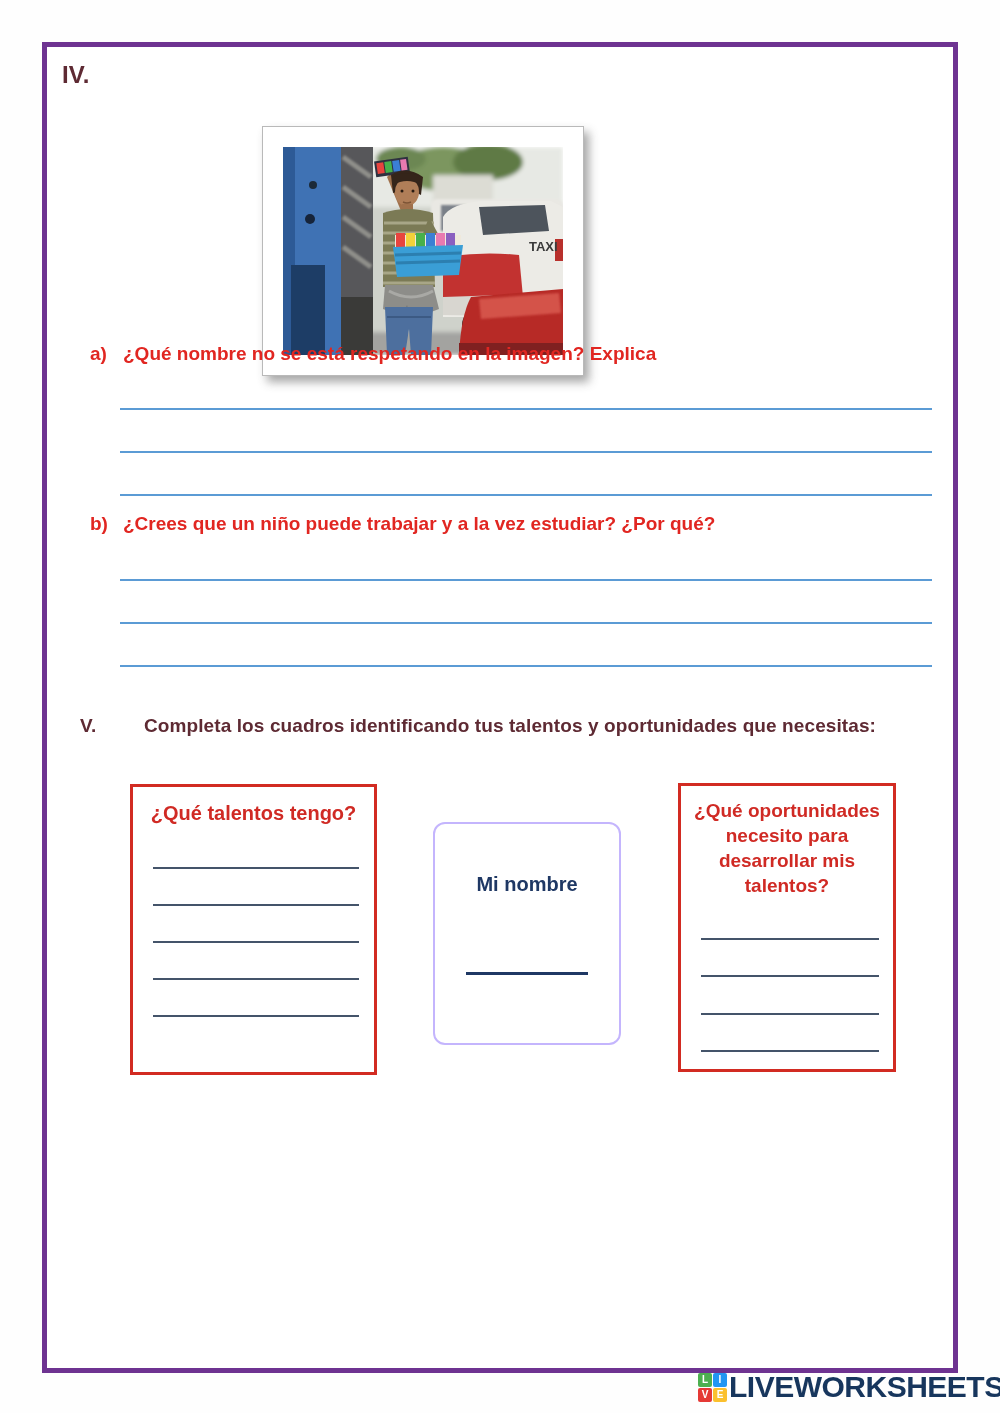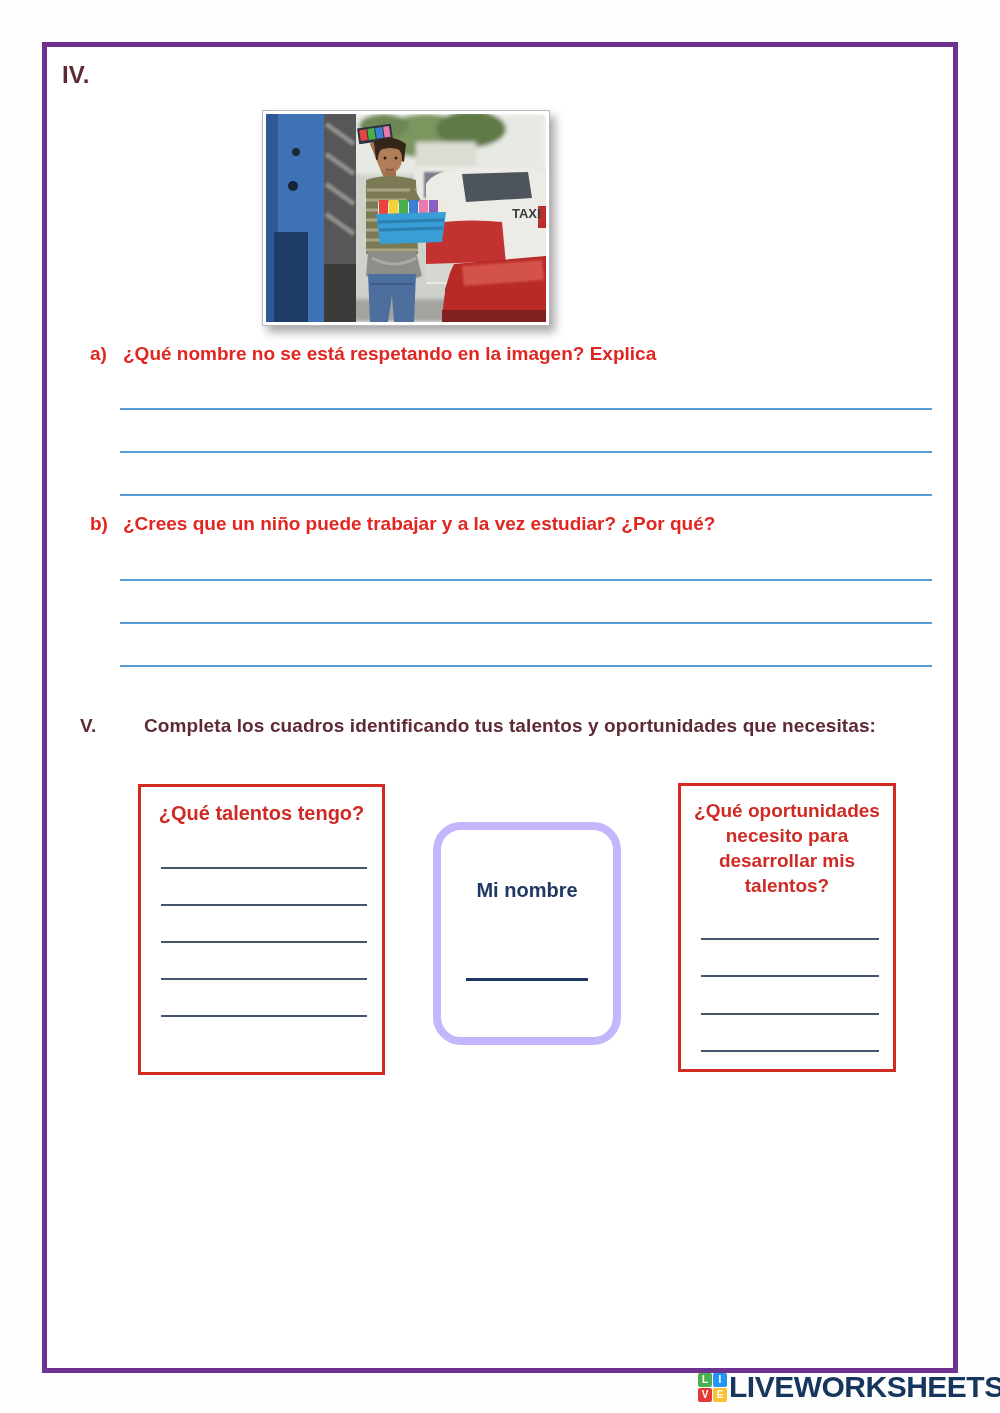--- a/index.html
+++ b/index.html
@@ -24,22 +24,22 @@
     color: #5e2a33; font-weight: bold; font-size: 24px;
     letter-spacing: 0.1px;
   }
   .heading .num { width: 64px; flex: 0 0 auto; }
   .heading-iv { left: 62px; top: 61px; }
   .heading-v  { left: 80px; top: 715px; font-size: 19px; }
   .heading-v .num { width: 64px; }
 
   
   .photo-frame {
-    position: absolute; left: 262px; top: 110px;
-    background: #ffffff; padding: 3px;
+    position: absolute; left: 262px; top: 126px;
+    background: #ffffff; padding: 20px;
     border: 1px solid #b9b9b9;
     box-shadow: 5px 6px 9px rgba(60,60,60,0.45);
   }
   .photo-frame svg { display: block; }
 
   
   .question {
     position: absolute; display: flex;
     color: #e12621; font-weight: bold; font-size: 19px;
   }
@@ -50,36 +50,36 @@
   
   .answer-line {
     position: absolute; left: 120px; width: 812px; height: 0;
     border-top: 2px solid #5b9bd5;
   }
 
   
   .box {
     position: absolute; border: 3px solid #d22b22; background: #fff;
   }
-  .box-talents { left: 138px; top: 784px; width: 247px; height: 291px; }
+  .box-talents { left: 130px; top: 784px; width: 247px; height: 291px; }
   .box-opps    { left: 678px; top: 783px; width: 218px; height: 289px; }
   .box-title {
     color: #d02a24; font-weight: bold; font-size: 20px;
     text-align: center; padding: 14px 10px 0 10px; line-height: 25px;
   }
   .box-opps .box-title { font-size: 19px; padding-top: 12px; }
   .box-line {
     position: absolute; height: 0; border-top: 2px solid #44546a;
   }
   .box-talents .box-line { left: 20px; right: 15px; }
   .box-opps    .box-line { left: 20px; right: 14px; }
 
   .box-name {
     position: absolute; left: 433px; top: 822px; width: 188px; height: 223px;
-    border: 8px solid #c4b5fd; border-radius: 28px; background: #fff;
+    border: 2px solid #c4b5fd; border-radius: 12px; background: #fff;
   }
   .box-name .name-text {
     margin-top: 44px; text-align: center;
     color: #1f3864; font-weight: bold; font-size: 20px; line-height: 33px;
   }
   .name-line {
     position: absolute; left: 50%; top: 148px; width: 122px; height: 0;
     margin-left: -61px; border-top: 3px solid #1f3864;
   }
 

